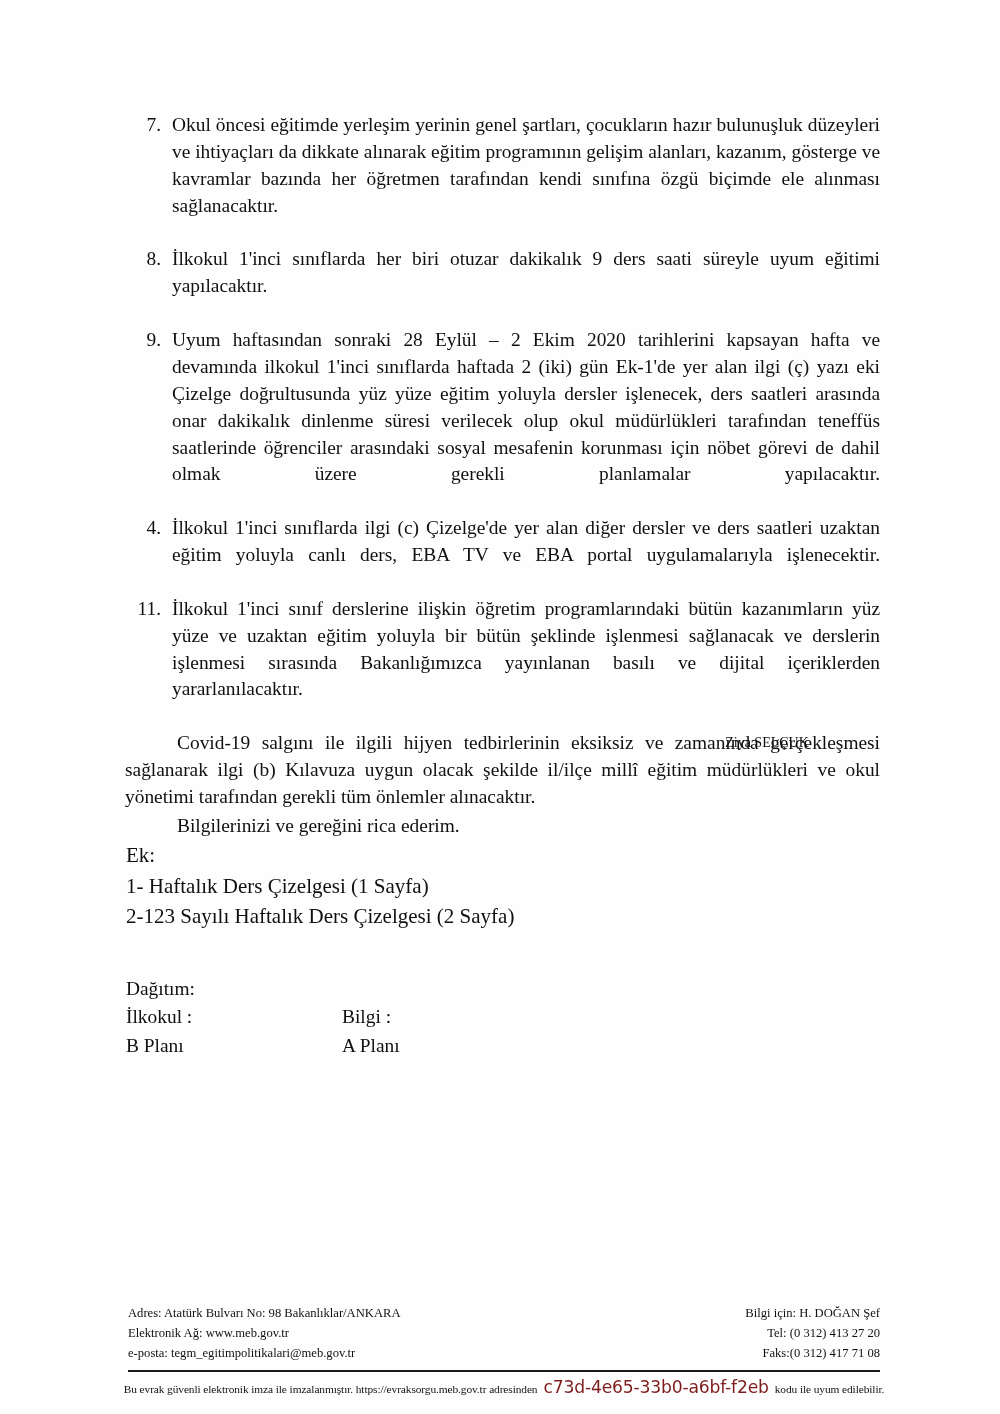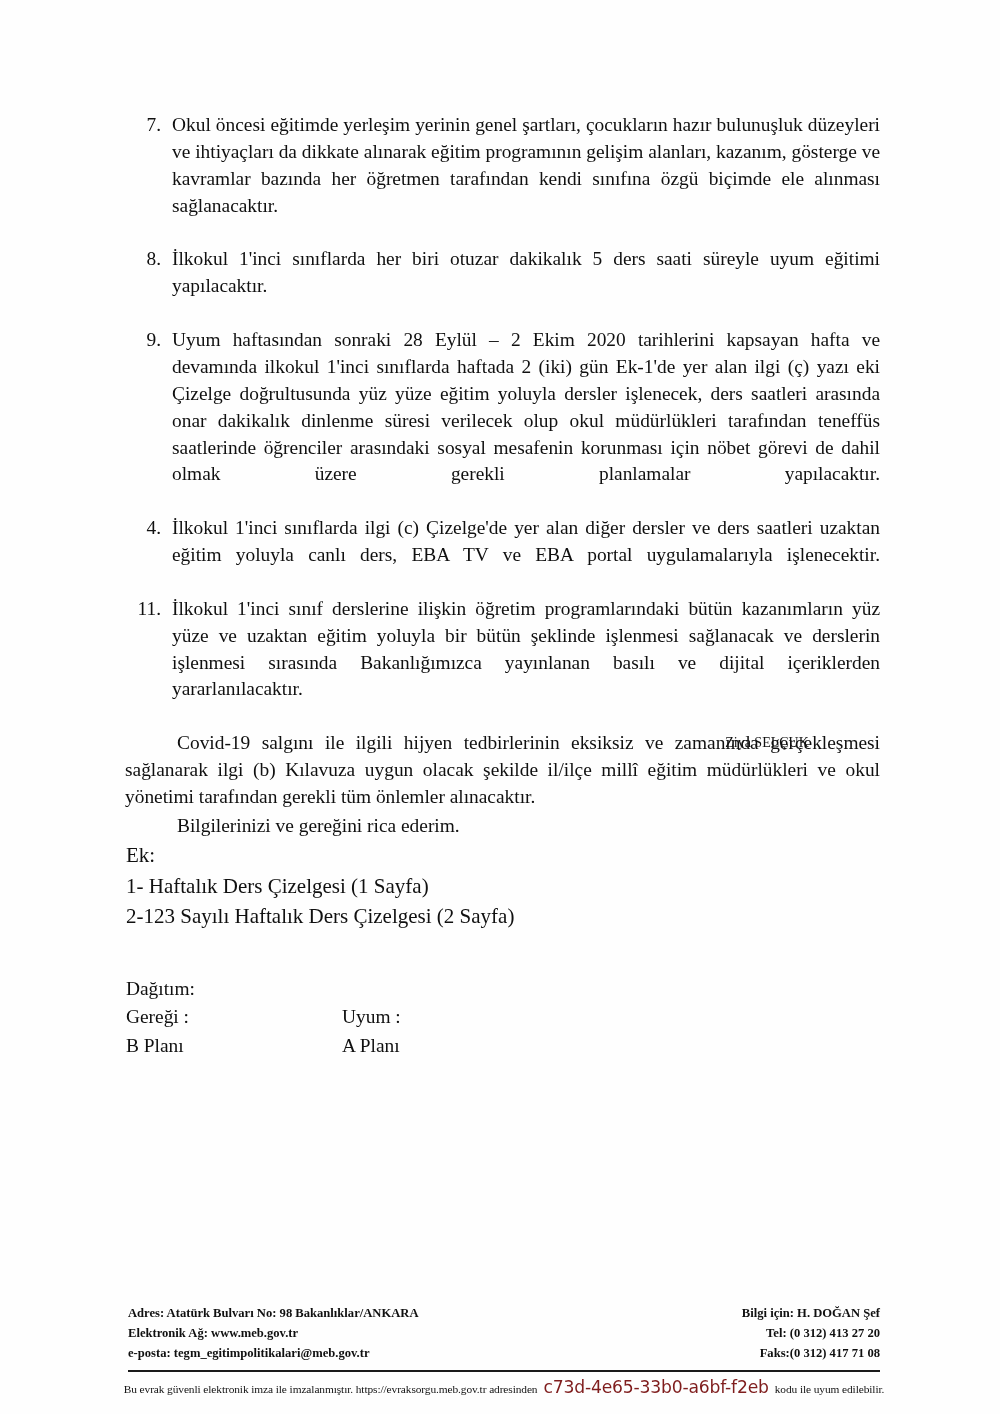--- a/index.html
+++ b/index.html
@@ -125,21 +125,20 @@
   .footer {
     position: absolute;
     left: 128px;
     top: 1304px;
     width: 752px;
   }
   .footer-cols {
     display: flex;
     justify-content: space-between;
     align-items: flex-end;
-    font-weight: bold;
   }
   .footer-left {
     font-size: 12.6px;
     line-height: 1.58;
     text-align: left;
   }
   .footer-right {
     font-size: 12.6px;
     line-height: 1.58;
     text-align: right;
@@ -178,21 +177,21 @@
 
   <div class="content">
 
     <div class="clause">
       <span class="num">7.</span>
       <span class="body">Okul öncesi eğitimde yerleşim yerinin genel şartları, çocukların hazır bulunuşluk düzeyleri ve ihtiyaçları da dikkate alınarak eğitim programının gelişim alanları, kazanım, gösterge ve kavramlar bazında her öğretmen tarafından kendi sınıfına özgü biçimde ele alınması sağlanacaktır.</span>
     </div>
 
     <div class="clause">
       <span class="num">8.</span>
-      <span class="body">İlkokul 1'inci sınıflarda her biri otuzar dakikalık 5 ders saati süreyle uyum eğitimi yapılacaktır.</span>
+      <span class="body">İlkokul 1'inci sınıflarda her biri otuzar dakikalık 9 ders saati süreyle uyum eğitimi yapılacaktır.</span>
     </div>
 
     <div class="clause">
       <span class="num">9.</span>
       <span class="body">Uyum haftasından sonraki 28 Eylül – 2 Ekim 2020 tarihlerini kapsayan hafta ve devamında ilkokul 1'inci sınıflarda haftada 2 (iki) gün Ek-1'de yer alan ilgi (ç) yazı eki  Çizelge doğrultusunda yüz yüze eğitim yoluyla dersler işlenecek, ders saatleri arasında onar dakikalık dinlenme süresi verilecek olup okul müdürlükleri tarafından teneffüs saatlerinde öğrenciler arasındaki sosyal  mesafenin korunması için nöbet görevi de dahil olmak üzere gerekli planlamalar yapılacaktır.</span>
     </div>
 
     <div class="clause">
       <span class="num">4.</span>
       <span class="body">İlkokul 1'inci sınıflarda ilgi (c) Çizelge'de yer alan diğer dersler ve ders saatleri uzaktan eğitim yoluyla canlı ders, EBA TV ve EBA portal uygulamalarıyla işlenecektir.</span>
@@ -215,22 +214,22 @@
 
   <div class="ek-block">
     <div>Ek:</div>
     <div>1- Haftalık Ders Çizelgesi (1 Sayfa)</div>
     <div>2-123 Sayılı Haftalık Ders Çizelgesi (2 Sayfa)</div>
   </div>
 
   <div class="dagitim-block">
     <div class="heading">Dağıtım:</div>
     <div class="dag-row">
-      <span class="col-a">Gereği  :</span>
-      <span class="col-b">Uyum  :</span>
+      <span class="col-a">İlkokul  :</span>
+      <span class="col-b">Bilgi  :</span>
     </div>
     <div class="dag-row">
       <span class="col-a">B Planı</span>
       <span class="col-b">A Planı</span>
     </div>
   </div>
 
   <div class="footer">
     <div class="footer-cols">
       <div class="footer-left">

